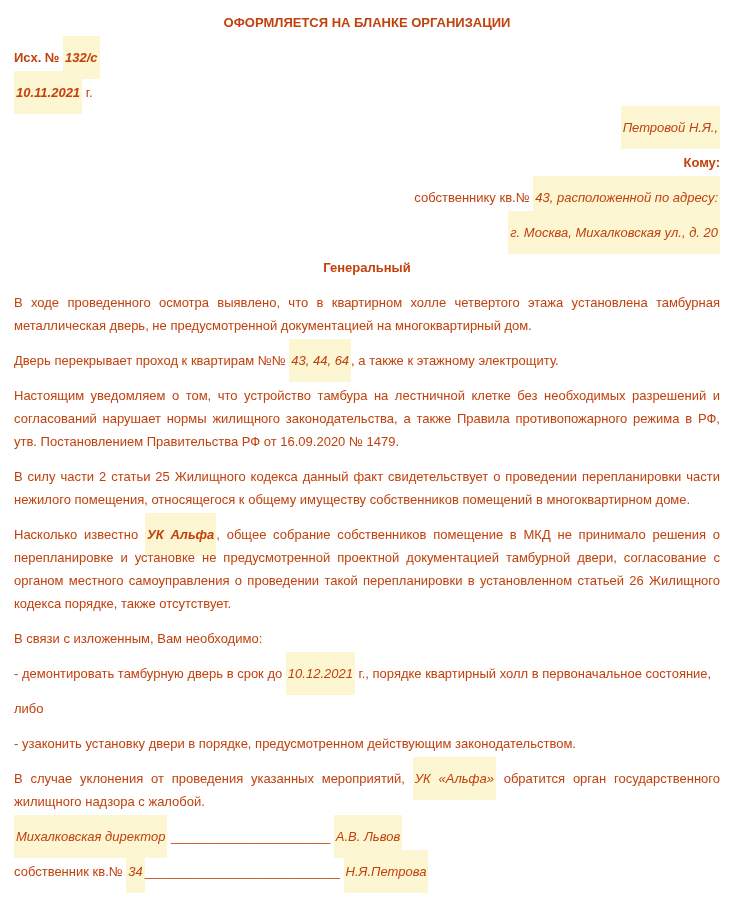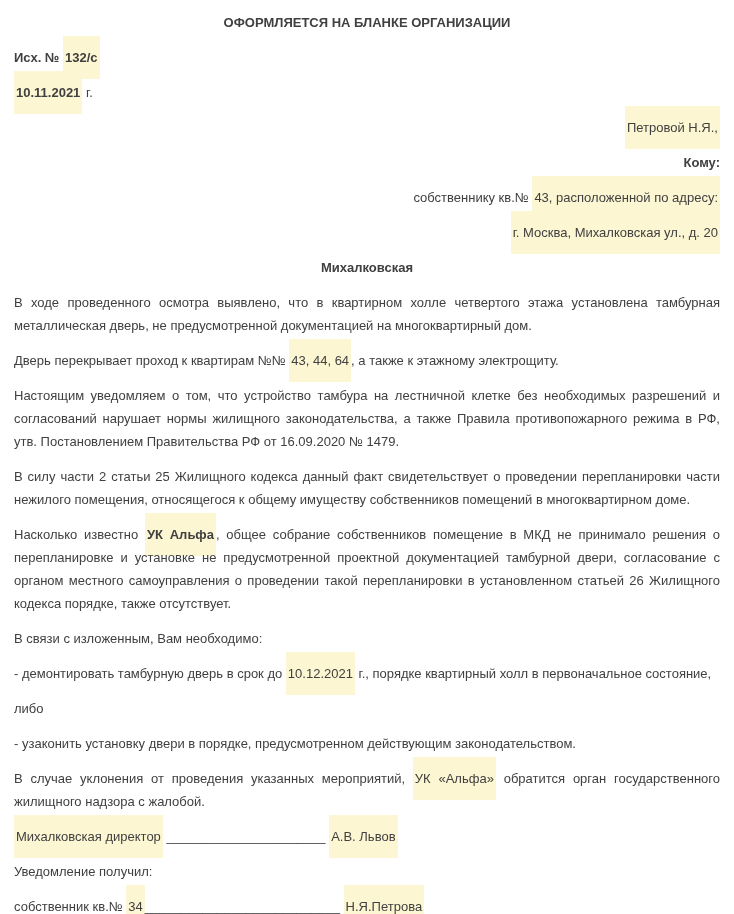--- a/index.html
+++ b/index.html
@@ -9,57 +9,57 @@
   }
   .page {
     width: 734px;
     height: 914px;
     box-sizing: border-box;
     padding: 11px 14px 0 14px;
     background: #ffffff;
     font-family: "Liberation Sans", sans-serif;
     font-size: 13px;
     line-height: 23px;
-    color: #404040;
+    color: #c2410c;
     overflow: hidden;
   }
   .doc p {
     margin: 0 0 12px 0;
   }
   .align-left    { text-align: left; }
   .align-center  { text-align: center; }
   .align-right   { text-align: right; }
   .align-justify { text-align: justify; }
   .seg-hl {
     background: #fdf6d2;
+    font-style: italic;
     padding: 14px 2px;
     margin-top: 28px;
   }
   .seg-b { font-weight: bold; }
 </style>
 </head>
 <body>
 
 <div class="page">
   <div class="doc" id="doc">
       <p class="align-center"><span class="seg-b">ОФОРМЛЯЕТСЯ НА БЛАНКЕ ОРГАНИЗАЦИИ</span></p>
       <p class="align-left"><span class="seg-b">Исх. № </span><span class="seg-hl seg-b">132/с</span></p>
       <p class="align-left"><span class="seg-hl seg-b">10.11.2021</span><span> г.</span></p>
       <p class="align-right"><span class="seg-hl">Петровой Н.Я.,</span></p>
       <p class="align-right"><span class="seg-b">Кому:</span></p>
       <p class="align-right"><span>собственнику кв.№ </span><span class="seg-hl">43, расположенной по адресу:</span></p>
       <p class="align-right"><span class="seg-hl">г. Москва, Михалковская ул., д. 20</span></p>
-      <p class="align-center"><span class="seg-b">Михалковская</span></p>
+      <p class="align-center"><span class="seg-b">Генеральный</span></p>
       <p class="align-justify"><span>В ходе проведенного осмотра выявлено, что в квартирном холле четвертого этажа установлена тамбурная металлическая дверь, не предусмотренной документацией на многоквартирный дом.</span></p>
       <p class="align-justify"><span>Дверь перекрывает проход к квартирам №№ </span><span class="seg-hl">43, 44, 64</span><span>, а также к этажному электрощиту.</span></p>
       <p class="align-justify"><span>Настоящим уведомляем о том, что устройство тамбура на лестничной клетке без необходимых разрешений и согласований нарушает нормы жилищного законодательства, а также Правила противопожарного режима в РФ, утв. Постановлением Правительства РФ от 16.09.2020 № 1479.</span></p>
       <p class="align-justify"><span>В силу части 2 статьи 25 Жилищного кодекса данный факт свидетельствует о проведении перепланировки части нежилого помещения, относящегося к общему имуществу собственников помещений в многоквартирном доме.</span></p>
       <p class="align-justify"><span>Насколько известно </span><span class="seg-hl seg-b">УК Альфа</span><span>, общее собрание собственников помещение в МКД не принимало решения о перепланировке и установке не предусмотренной проектной документацией тамбурной двери, согласование с органом местного самоуправления о проведении такой перепланировки в установленном статьей 26 Жилищного кодекса порядке, также отсутствует.</span></p>
       <p class="align-left"><span>В связи с изложенным, Вам необходимо:</span></p>
       <p class="align-justify"><span>- демонтировать тамбурную дверь в срок до </span><span class="seg-hl">10.12.2021</span><span> г., порядке квартирный холл в первоначальное состояние,</span></p>
       <p class="align-left"><span>либо</span></p>
       <p class="align-left"><span>- узаконить установку двери в порядке, предусмотренном действующим законодательством.</span></p>
       <p class="align-justify"><span>В случае уклонения от проведения указанных мероприятий, </span><span class="seg-hl">УК «Альфа»</span><span> обратится орган государственного жилищного надзора с жалобой.</span></p>
       <p class="align-left"><span class="seg-hl">Михалковская директор</span><span> ______________________ </span><span class="seg-hl">А.В. Львов</span></p>
-      <p class="align-left"><span>Уведомление получил:</span></p>
       <p class="align-left"><span>собственник кв.№ </span><span class="seg-hl">34</span><span>___________________________ </span><span class="seg-hl">Н.Я.Петрова</span></p>
     </div>
 </div>
 
 </body></html>

